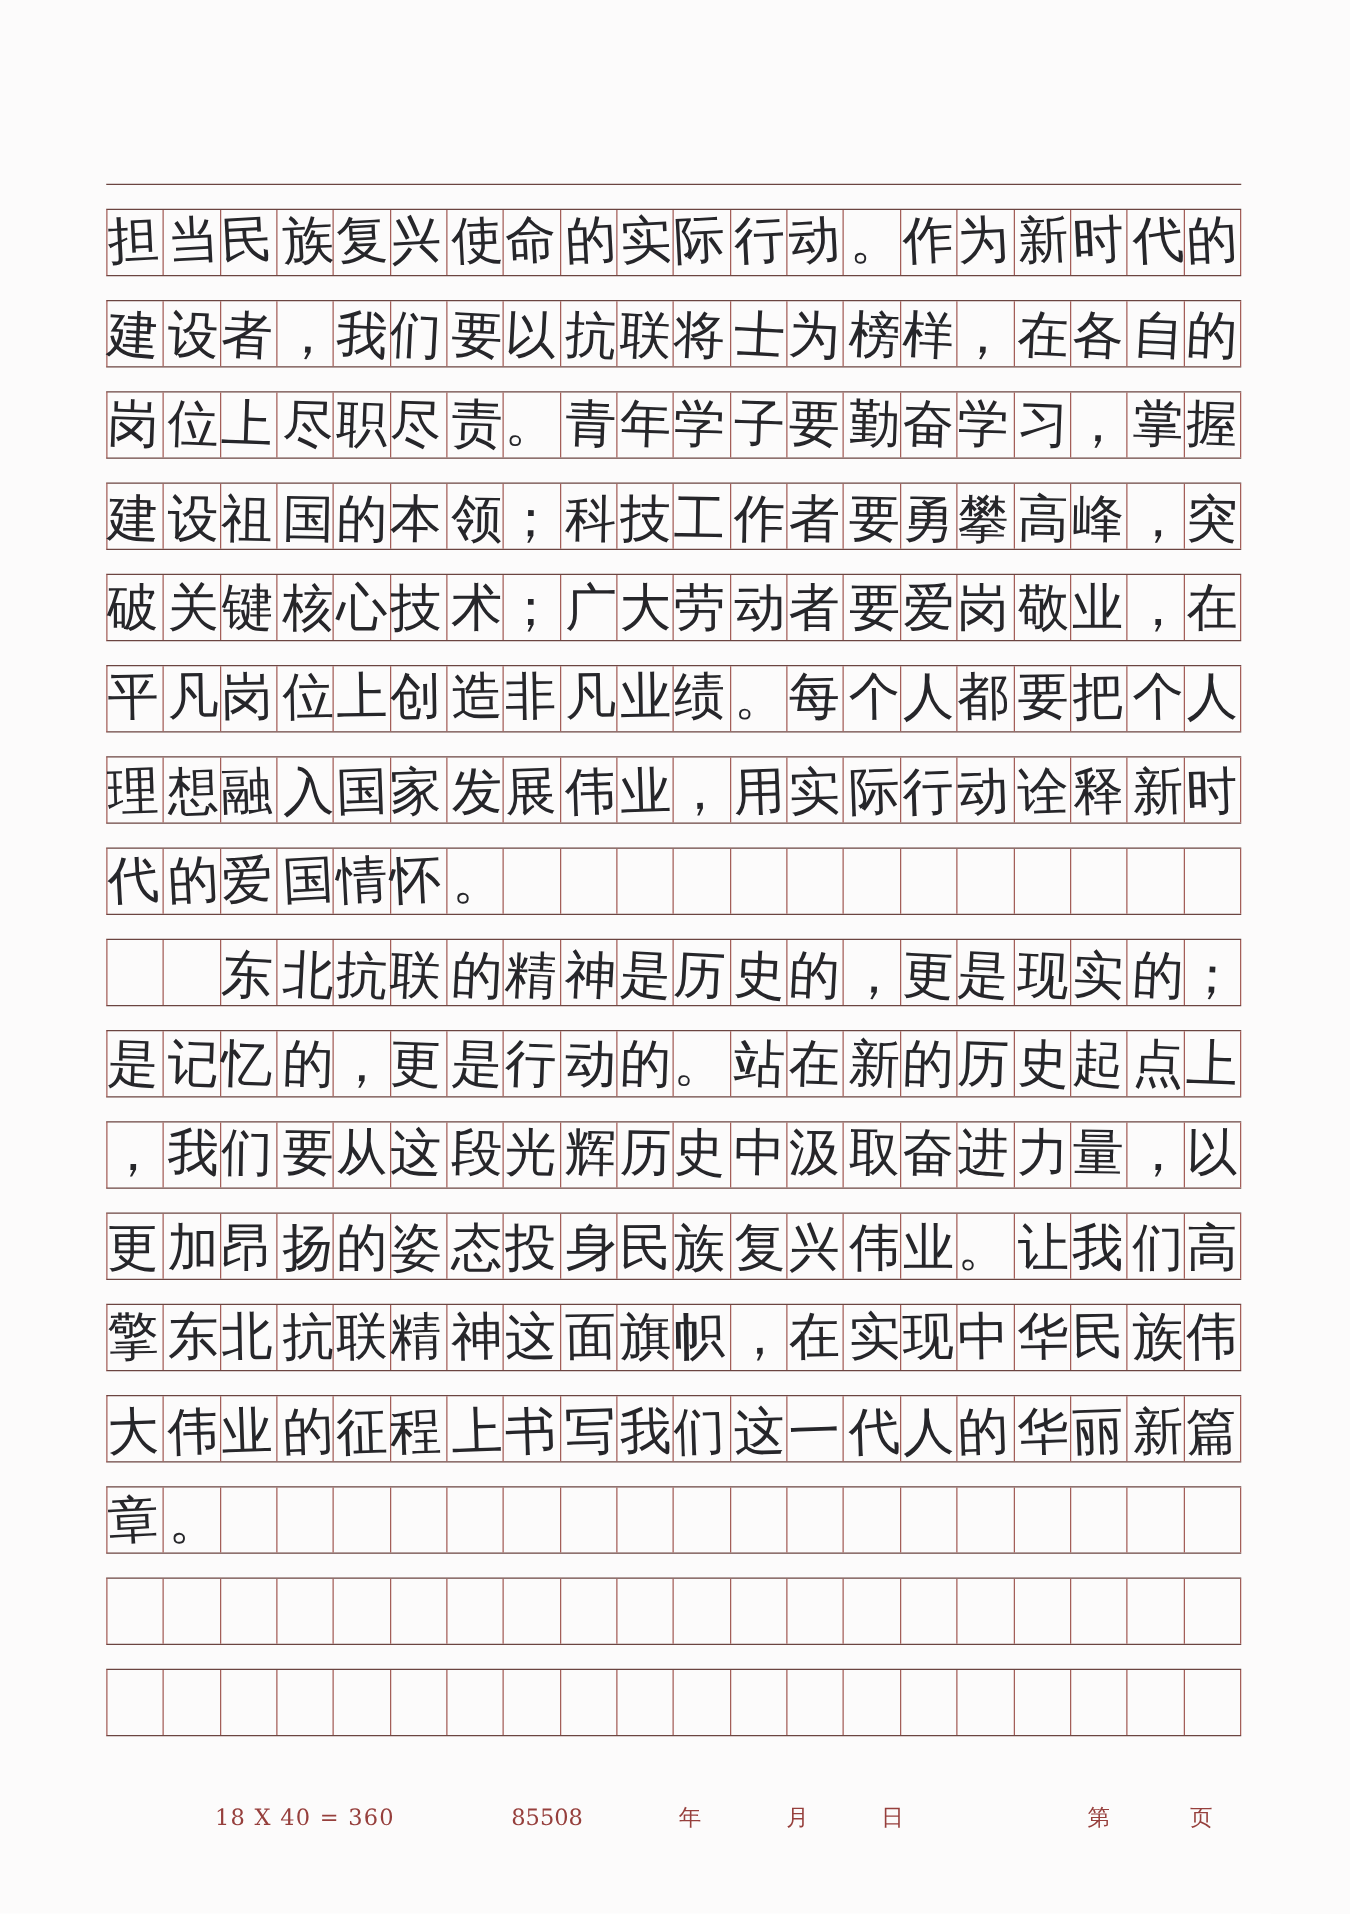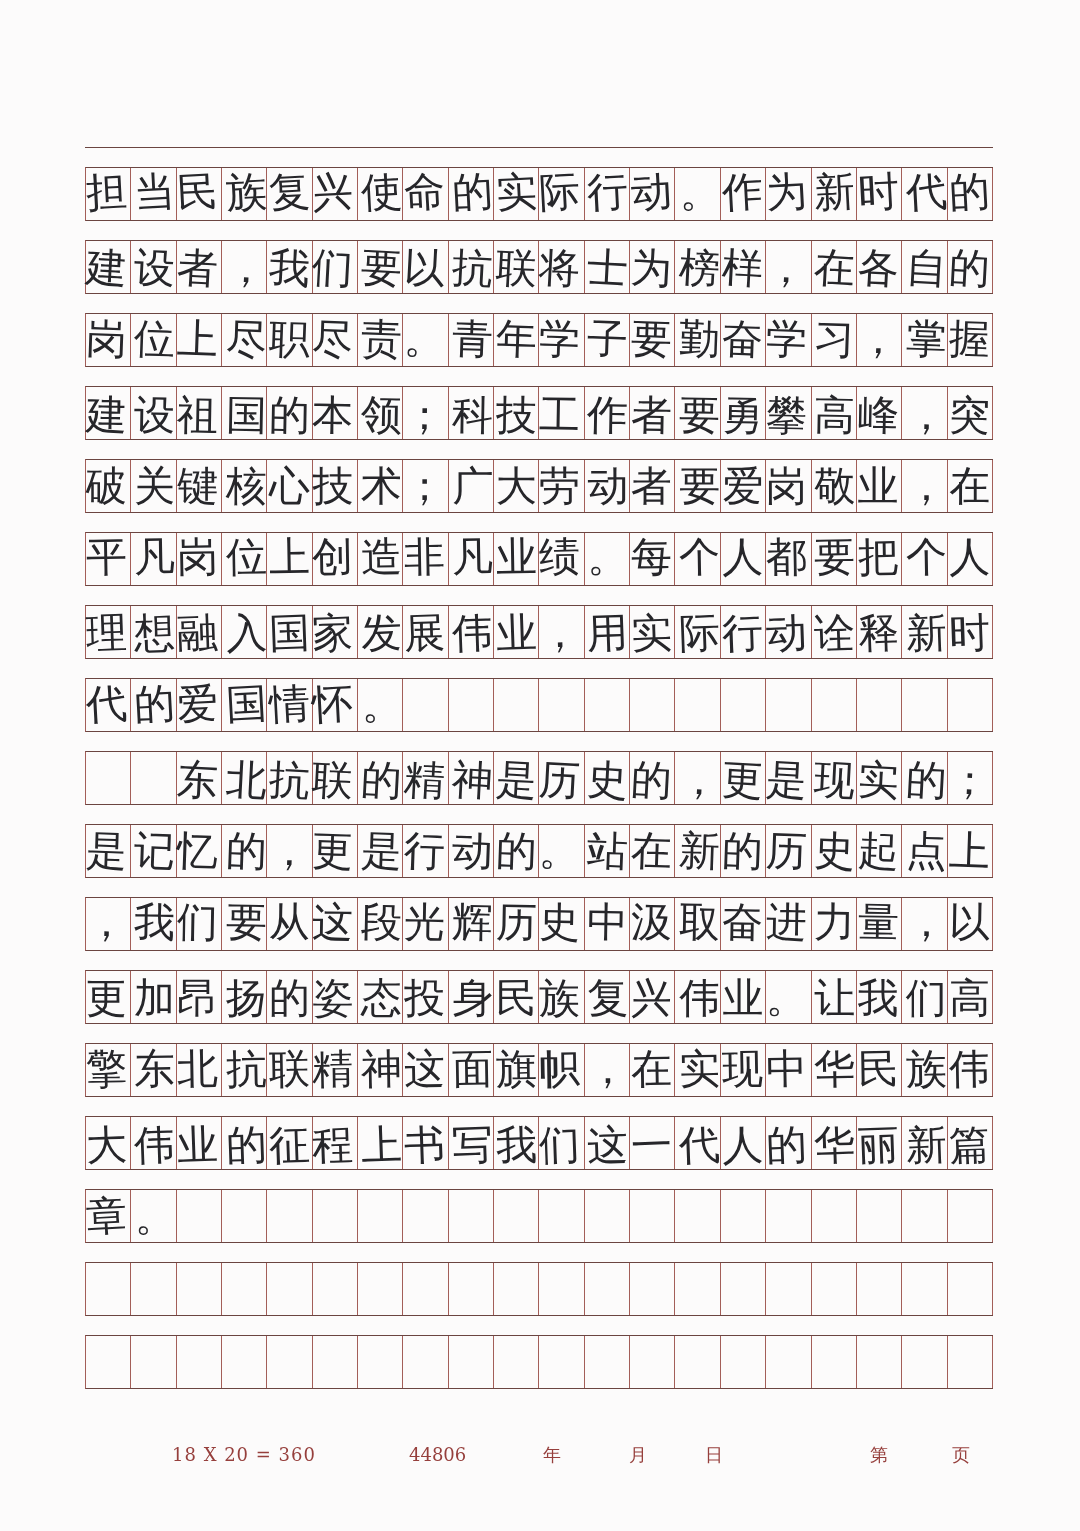--- a/index.html
+++ b/index.html
@@ -997,20 +997,20 @@
         <div class="cell"></div>
         <div class="cell"></div>
         <div class="cell"></div>
         <div class="cell"></div>
         <div class="cell"></div>
         <div class="cell"></div>
         <div class="cell"></div>
       </div>
     </div>
 
-  <span id="f-capacity" class="footer-item">18 X 20 = 360</span>
-  <span id="f-code" class="footer-item">44806</span>
+  <span id="f-capacity" class="footer-item">18 X 40 = 360</span>
+  <span id="f-code" class="footer-item">85508</span>
   <span id="f-year" class="footer-item">年</span>
   <span id="f-month" class="footer-item">月</span>
   <span id="f-day" class="footer-item">日</span>
   <span id="f-pagepre" class="footer-item">第</span>
   <span id="f-pagesuf" class="footer-item">页</span>
 </div>
 
 </body></html>

